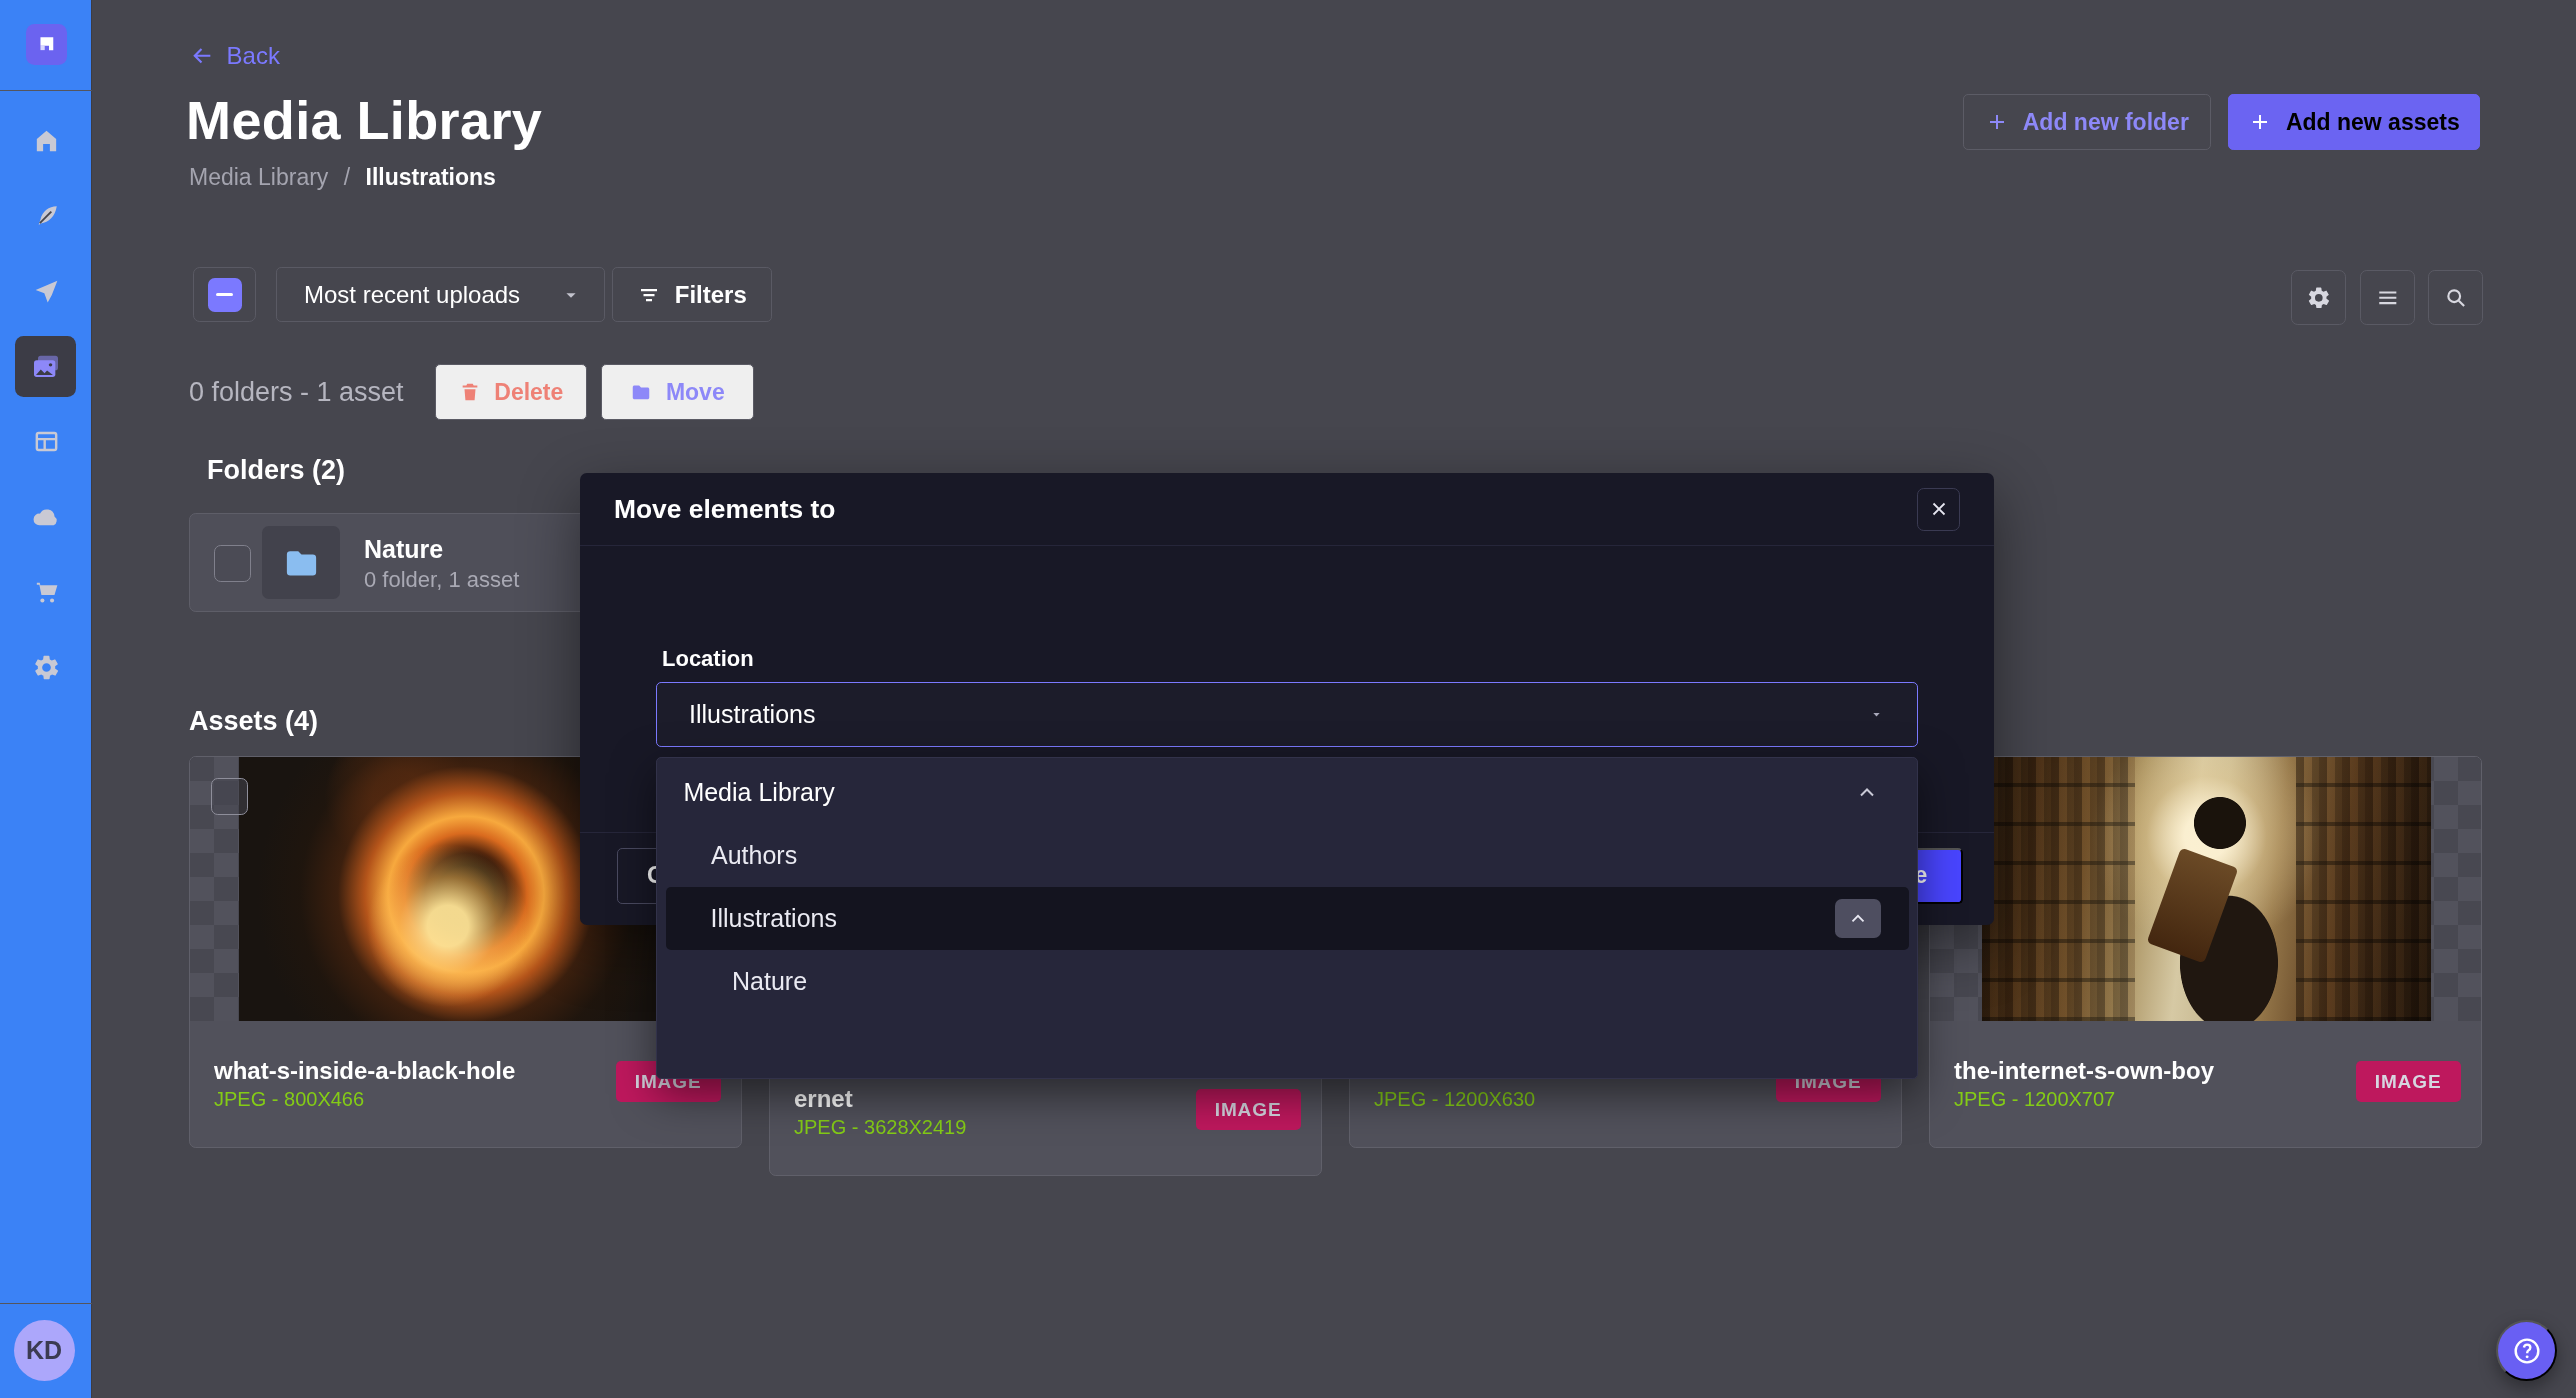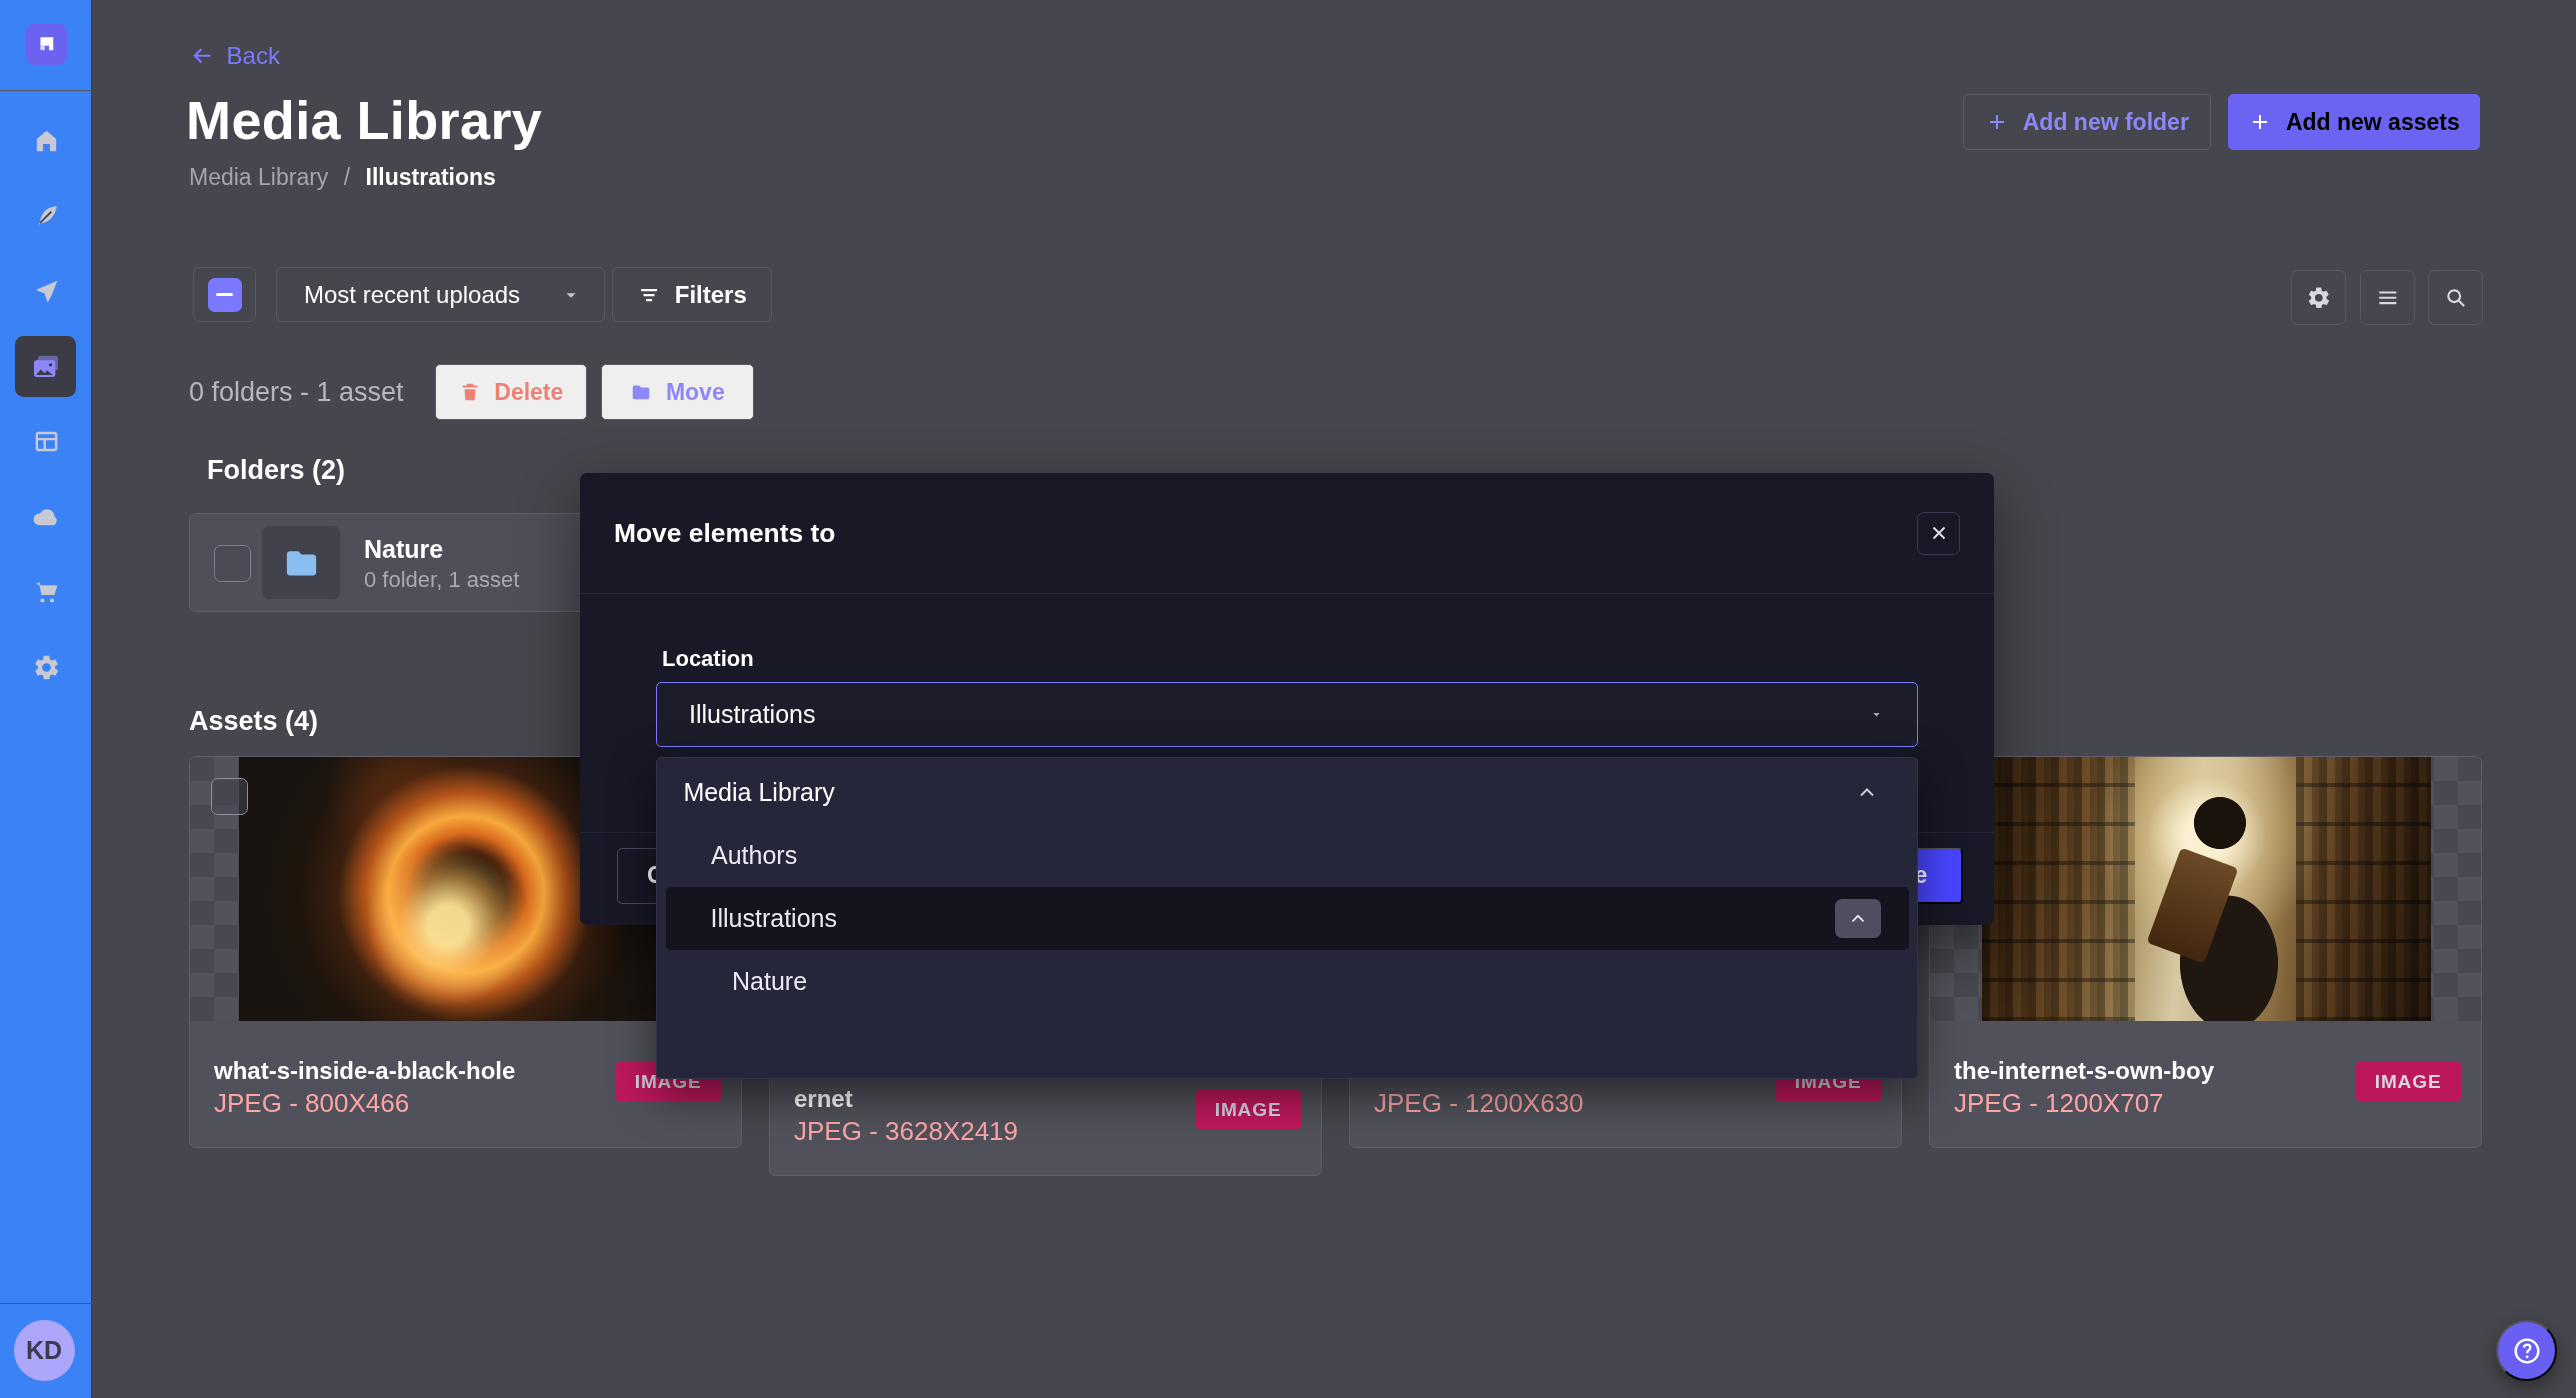--- a/index.html
+++ b/index.html
@@ -69,29 +69,29 @@
      repeating-linear-gradient(0deg, rgba(0,0,0,.5) 0 4.3px, rgba(0,0,0,0) 4.3px 39px),
      repeating-linear-gradient(90deg, rgba(30,17,8,.65) 0 7.7px, rgba(90,58,28,.35) 7.7px 16px, rgba(45,28,13,.55) 16px 23px);}
   .shelf-l{left:0;width:34%;}
   .shelf-r{right:0;width:30%;}
   .lib-person{position:absolute;inset:0;background:
      radial-gradient(circle at 53% 25%, #1a130c 0 25.6px, rgba(0,0,0,0) 26.4px),
      radial-gradient(ellipse 81px 111px at 55% 78%, #201710 0 60%, rgba(0,0,0,0) 61%);}
   .lib-book{position:absolute;left:40%;top:37%;width:61px;height:101px;background:linear-gradient(#6b4a26,#43260f);border-radius:5.1px;transform:rotate(20deg);}
   .a-check{position:absolute;left:20.5px;top:20.5px;width:37px;height:37px;border:0.9px solid #8e8e9a;border-radius:6.8px;background:rgba(70,70,80,.55);cursor:pointer;}
   .a-name{position:absolute;left:24px;top:300px;font-size:24px;font-weight:700;color:#ffffff;max-width:367px;white-space:nowrap;overflow:hidden;}
-  .a-meta{position:absolute;left:24px;top:331px;font-size:26px;color:#fca5a5;}
+  .a-meta{position:absolute;left:24px;top:331px;font-size:20px;color:#84cc16;}
   .tall .a-name{top:328px;}
   .tall .a-meta{top:359px;}
   .a-badge{position:absolute;right:20.5px;top:304px;height:41px;padding:0 19px;background:#be185d;border-radius:5.1px;color:#d6d6e0;font-size:19px;font-weight:700;letter-spacing:0.9px;display:flex;align-items:center;}
   .tall .a-badge{top:332px;}
 
   
   .modal{left:580px;top:473px;width:1414px;height:452px;background:#181826;border-radius:6.8px;box-shadow:0 20.5px 60px rgba(0,0,0,.45);z-index:50;}
-  .m-header{position:absolute;left:0;top:0;width:100%;height:121px;border-bottom:0.9px solid #26263a;display:flex;align-items:center;justify-content:space-between;padding:0 34px;}
+  .m-header{position:absolute;left:0;top:0;width:100%;height:73px;border-bottom:0.9px solid #26263a;display:flex;align-items:center;justify-content:space-between;padding:0 34px;}
   .m-title{font-size:26.4px;font-weight:600;color:#ffffff;}
   .m-close{width:43px;height:43px;border:0.9px solid #3a3a52;border-radius:6.8px;display:flex;align-items:center;justify-content:center;color:#e6e6f0;cursor:pointer;background:transparent;}
   .m-label{position:absolute;left:82px;top:173px;font-size:22px;font-weight:600;color:#ffffff;}
   .m-combo{position:absolute;left:76px;top:209px;width:1262px;height:65px;border:1.7px solid #7b79ff;border-radius:5.1px;background:#1c1c2a;display:flex;align-items:center;justify-content:space-between;padding:0 31px 0 32px;cursor:pointer;}
   .m-combo-val{font-size:25px;color:#ffffff;}
   .m-footer{position:absolute;left:0;top:359px;width:100%;height:93px;border-top:0.9px solid #26263a;}
   .m-cancel{position:absolute;left:37px;top:14.5px;height:56px;padding:0 29px;border:0.9px solid #4a4a60;border-radius:5.1px;color:#ffffff;font-size:23px;font-weight:600;display:flex;align-items:center;background:transparent;cursor:pointer;}
   .m-move{position:absolute;right:31px;top:14.5px;height:56px;width:130px;background:#4945ff;border-radius:5.1px;color:#ffffff;font-size:23px;font-weight:600;display:flex;align-items:center;justify-content:center;cursor:pointer;}
 
   

